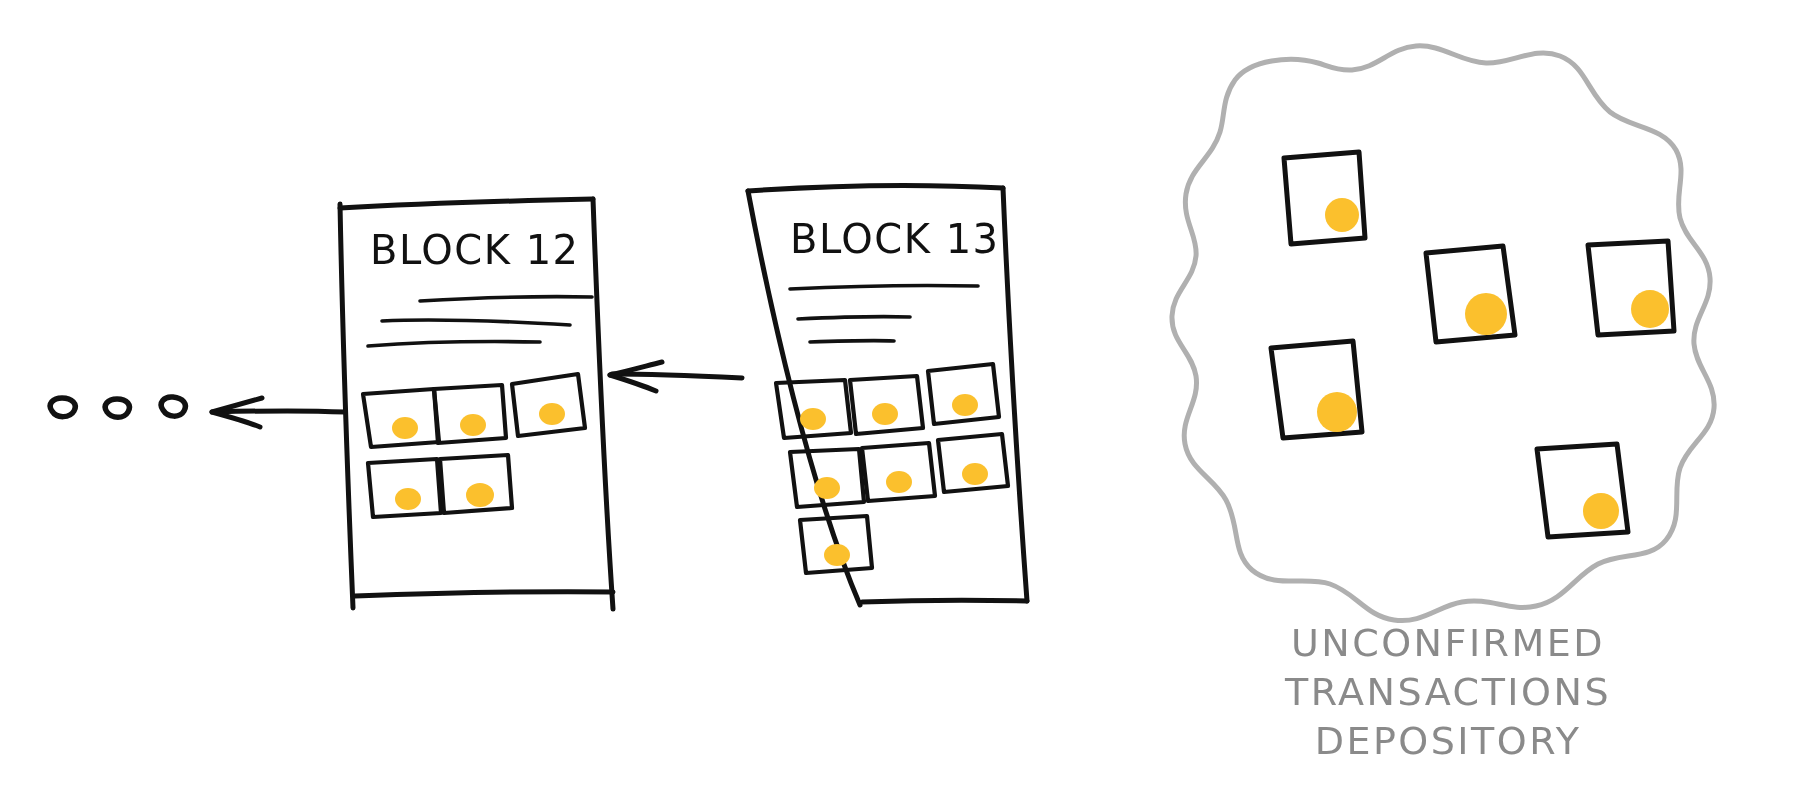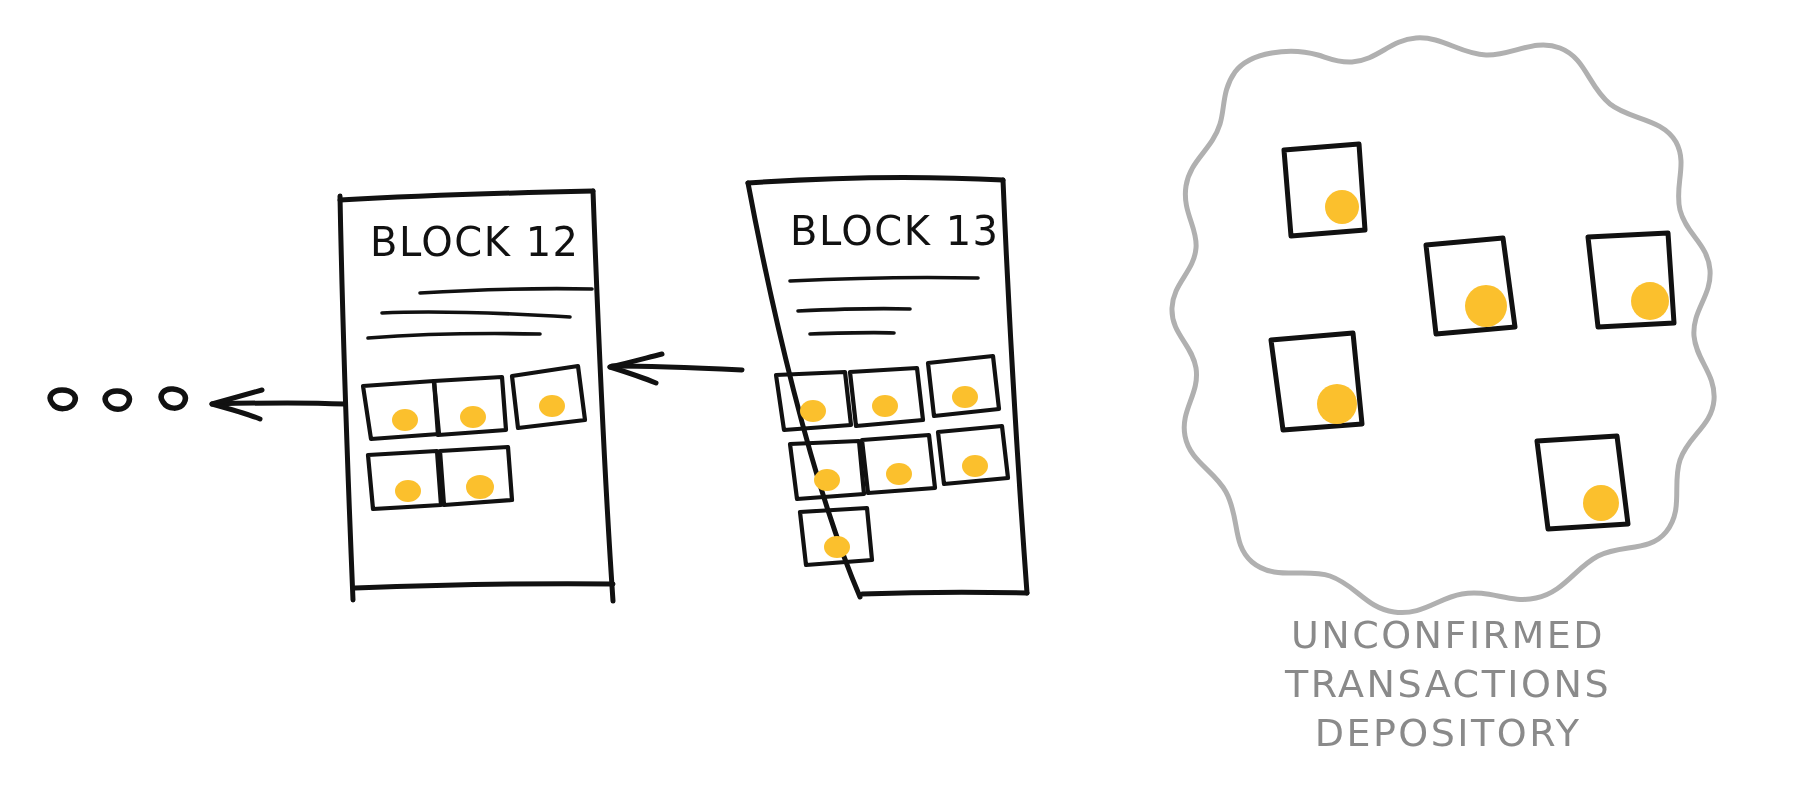--- a/index.html
+++ b/index.html
@@ -10,21 +10,21 @@
   }
   body {
     width: 1800px;
     height: 796px;
     overflow: hidden;
     font-family: "DejaVu Sans", sans-serif;
     position: relative;
   }
   #scene {
     position: absolute;
-    left: 0; top: 0;
+    left: 0; top: 8px;
     width: 1800px;
     height: 696px;
   }
   svg.board {
     display: block;
     width: 1800px;
     height: 796px;
   }
   .ink {
     fill: none;

